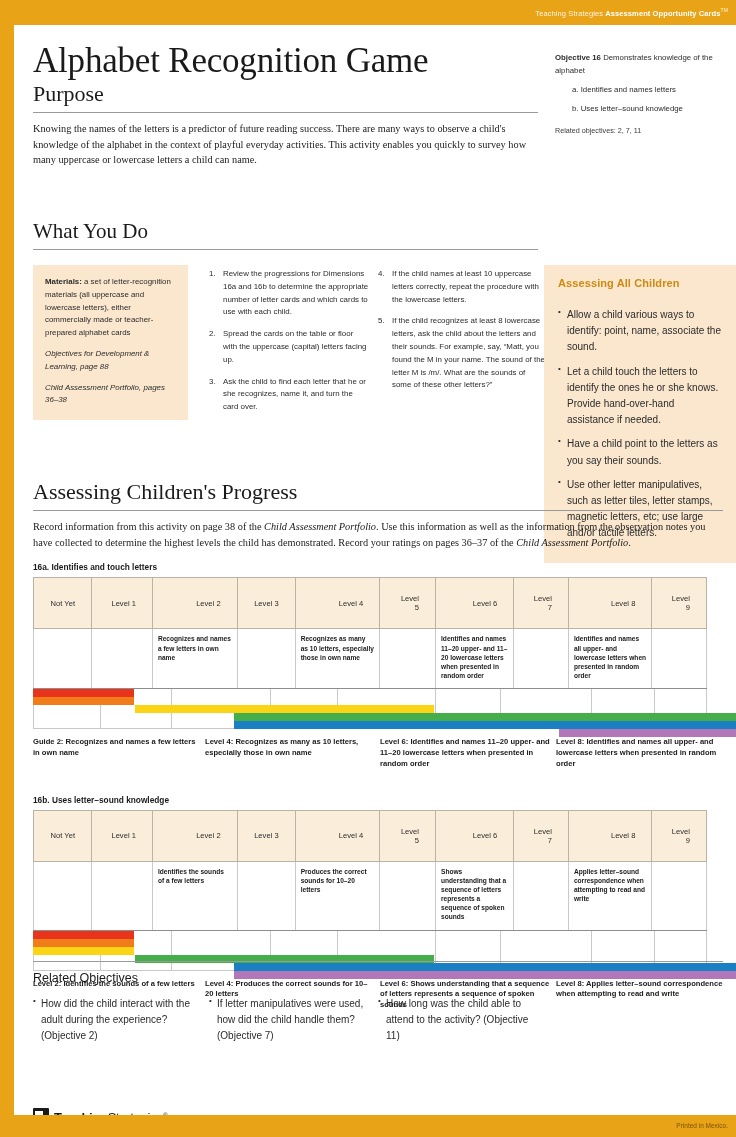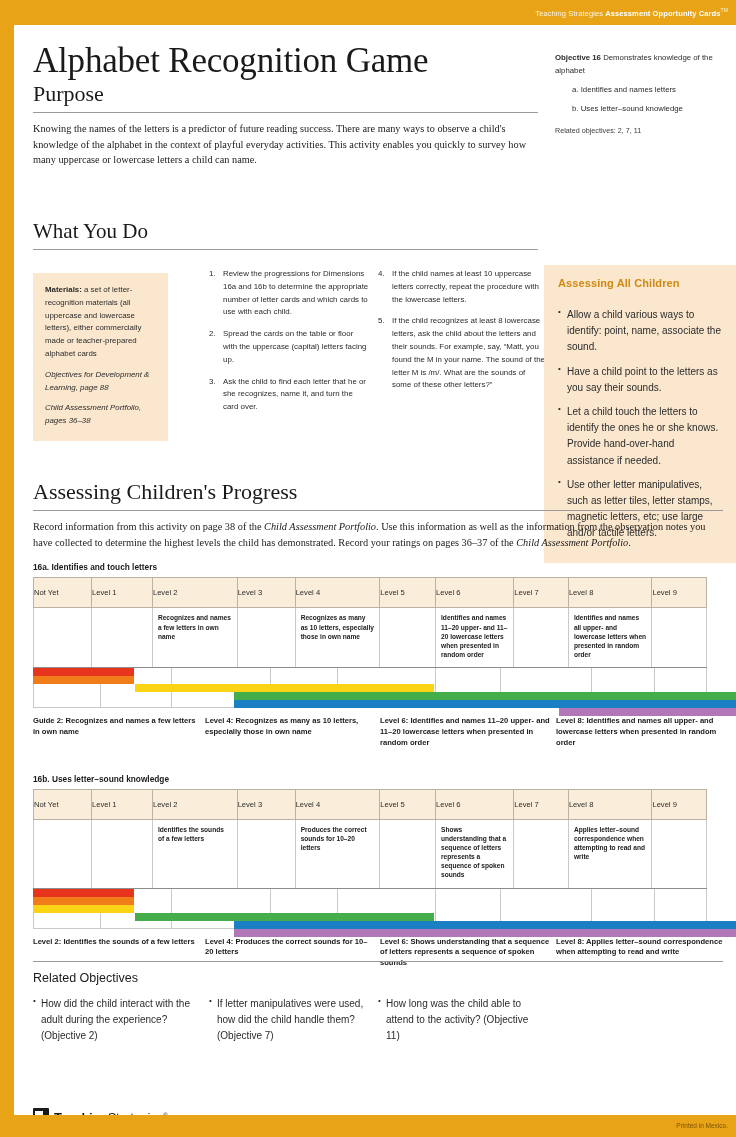--- a/index.html
+++ b/index.html
@@ -90,24 +90,24 @@
   .objbox .rel { margin-top: 10px; font-size: 7.2px; color: #3a3a3a; }
 
   
   .wyd { position: absolute; left: 33px; top: 195px; width: 505px; }
   .wyd .serif-h2 { font-size: 21px; }
   .wyd .rule { margin-top: 6px; }
 
   .cols { position: absolute; left: 33px; top: 240px; width: 510px; }
 
   .materials {
-    position: absolute; left: 0; top: 0; width: 135px;
+    position: absolute; left: 0; top: 0; width: 155px;
     background: #fae7ce;
     padding: 11px 12px 13px 12px;
-    font-size: 7.9px; line-height: 1.62; color: #2b2b2b; margin-top: 8px;
+    font-size: 7.9px; line-height: 1.62; color: #2b2b2b;
   }
   .materials b { font-weight: bold; }
   .materials p { margin-bottom: 8px; }
   .materials p:last-child { margin-bottom: 0; }
   .materials .it { font-style: italic; }
 
   .steps { position: absolute; width: 160px; font-size: 7.9px; line-height: 1.62; color: #2b2b2b; }
   .steps.c1 { left: 176px; top: 3px; }
   .steps.c2 { left: 345px; top: 3px; width: 168px; }
   .step { display: flex; margin-bottom: 9px; }
@@ -143,21 +143,21 @@
     font-size: 8.3px; font-weight: bold; color: #1a1a1a;
     margin-top: 12px; margin-bottom: 5px;
   }
 
   
   .prog { width: 674px; border-collapse: collapse; table-layout: fixed; }
   .prog th {
     background: #faeeda;
     border: 1px solid #b9b2a5;
     font-size: 7.6px; font-weight: normal; color: #2b2b2b;
-    height: 30px; text-align: left; padding: 0;
+    height: 20px; text-align: right; padding: 16px;
   }
   .prog td.desc {
     border-left: 1px solid #c9c9c9;
     border-right: 1px solid #c9c9c9;
     border-bottom: 1px solid #8d8d8d;
     vertical-align: top;
     padding: 5px 5px 8px 5px;
     font-size: 6.6px; line-height: 1.38; font-weight: bold; color: #1a1a1a;
     height: 46px;
   }
@@ -285,22 +285,22 @@
           <div class="n">5.</div>
           <div class="t">If the child recognizes at least 8 lowercase letters, ask the child about the letters and their sounds. For example, say, “Matt, you found the M in your name. The sound of the letter M is /m/. What are the sounds of some of these other letters?”</div>
         </div>
       </div>
     </div>
 
     <div class="aac">
       <h3>Assessing All Children</h3>
       <ul>
         <li>Allow a child various ways to identify: point, name, associate the sound.</li>
+        <li>Let a child touch the letters to identify the ones he or she knows. Provide hand-over-hand assistance if needed.</li>
         <li>Have a child point to the letters as you say their sounds.</li>
-        <li>Let a child touch the letters to identify the ones he or she knows. Provide hand-over-hand assistance if needed.</li>
         <li>Use other letter manipulatives, such as letter tiles, letter stamps, magnetic letters, etc; use large and/or tactile letters.</li>
       </ul>
     </div>
 
     <div class="acp">
       <div class="serif-h2">Assessing Children's Progress</div>
       <div class="rule"></div>
       <div class="body-serif intro"><span>Record information from this activity on page 38 of the </span><i>Child Assessment Portfolio</i><span>. Use this information as well as the information from the observation notes you have collected to determine the highest levels the child has demonstrated. Record your ratings on pages 36–37 of the </span><i>Child Assessment Portfolio</i><span>.</span></div>
 
       <div class="dim-label">16a. Identifies and touch letters</div>

